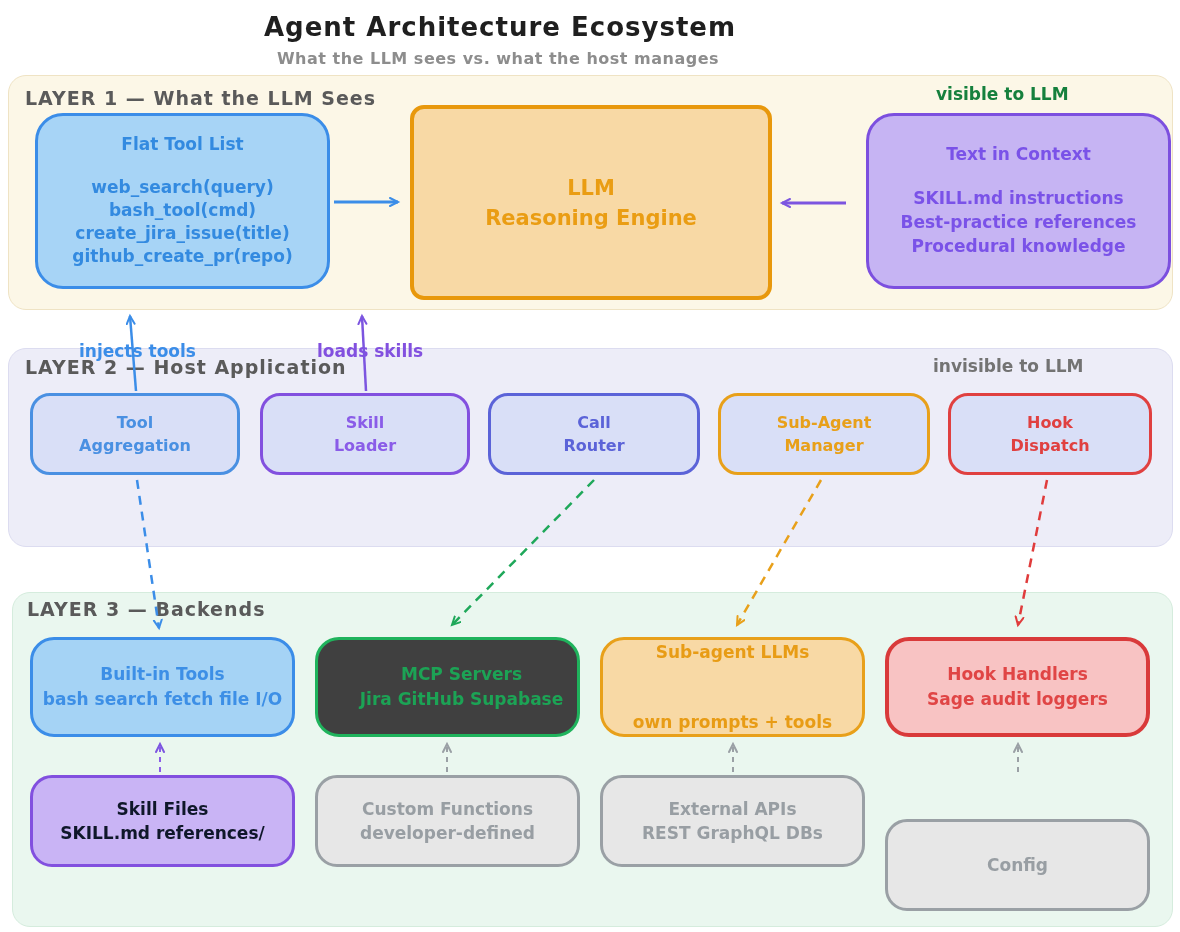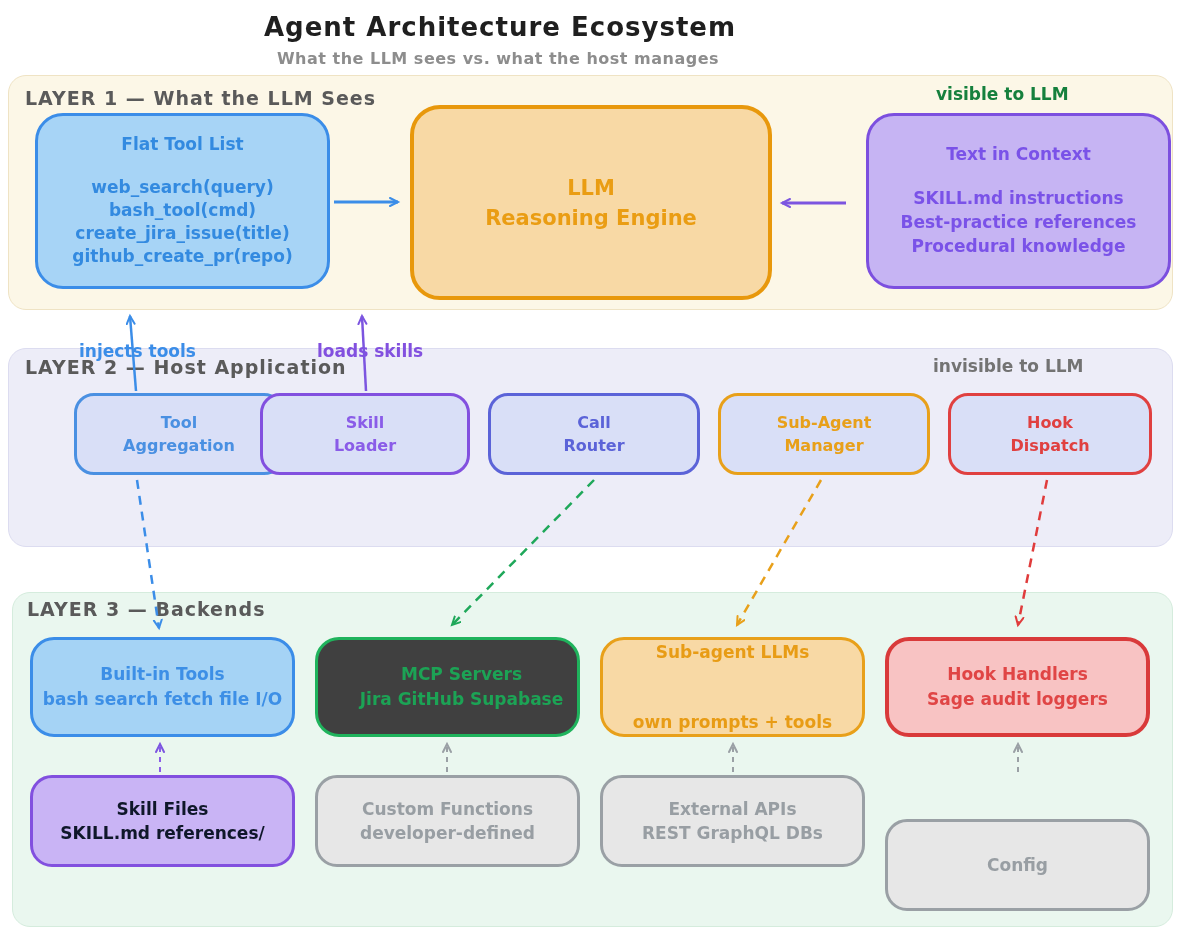--- a/index.html
+++ b/index.html
@@ -30,21 +30,21 @@
 
   
   #flat-tool-list {
     left:35px; top:113px; width:295px; height:176px; border-radius:28px;
     background:#a7d4f6; border:3px solid #3b8de8; color:#338ae0;
     font-size:17px; font-weight:600;
   }
   #flat-tool-list .box-title { margin-bottom:22px; }
   #flat-tool-list .line { line-height:23px; }
   #llm-engine {
-    left:410px; top:105px; width:362px; height:195px; border-radius:30px;
+    left:410px; top:105px; width:362px; height:195px; border-radius:14px;
     background:#f8d9a5; border:4px solid #e8980c; color:#ea9d13;
     font-size:21px; font-weight:700; line-height:30px;
   }
   #text-in-context {
     left:850px; top:113px; width:305px; height:176px; border-radius:28px;
     background:#c6b4f3; border:3px solid #7c4fdf; color:#7a52e8;
     font-size:17px; font-weight:600;margin-left:16px;
   }
   #text-in-context .box-title { margin-bottom:22px; }
   #text-in-context .line { line-height:24px; }
@@ -90,21 +90,21 @@
     <div class="line">Best-practice references</div>
     <div class="line">Procedural knowledge</div>
   </div>
 
   <div id="layer2" class="layer"></div>
   <div class="layer-label" style="left:25px; top:356px;">LAYER 2 — Host Application</div>
   <div class="badge" style="left:933px; top:356px; color:#737373;">invisible to LLM</div>
   <div class="badge" style="left:79px; top:341px; color:#3b8de8;">injects tools</div>
   <div class="badge" style="left:317px; top:341px; color:#8250df;">loads skills</div>
 
-  <div class="box l2box" style="left:30px; width:210px; border:3px solid #4a90e2; color:#4a90e2;margin-left:44px;">
+  <div class="box l2box" style="left:30px; width:210px; border:3px solid #4a90e2; color:#4a90e2;">
     <div>Tool</div>
     <div>Aggregation</div>
   </div>
   <div class="box l2box" style="left:260px; width:210px; border:3px solid #8250df; color:#8a5ce8;">
     <div>Skill</div>
     <div>Loader</div>
   </div>
   <div class="box l2box" style="left:488px; width:212px; border:3px solid #5b63d8; color:#5b63d8;">
     <div>Call</div>
     <div>Router</div>

